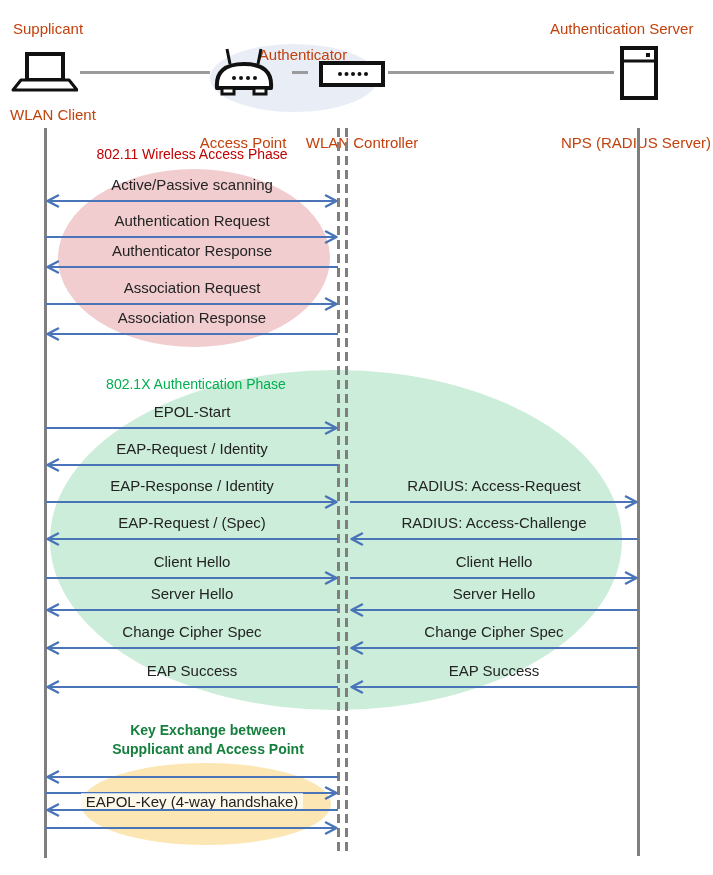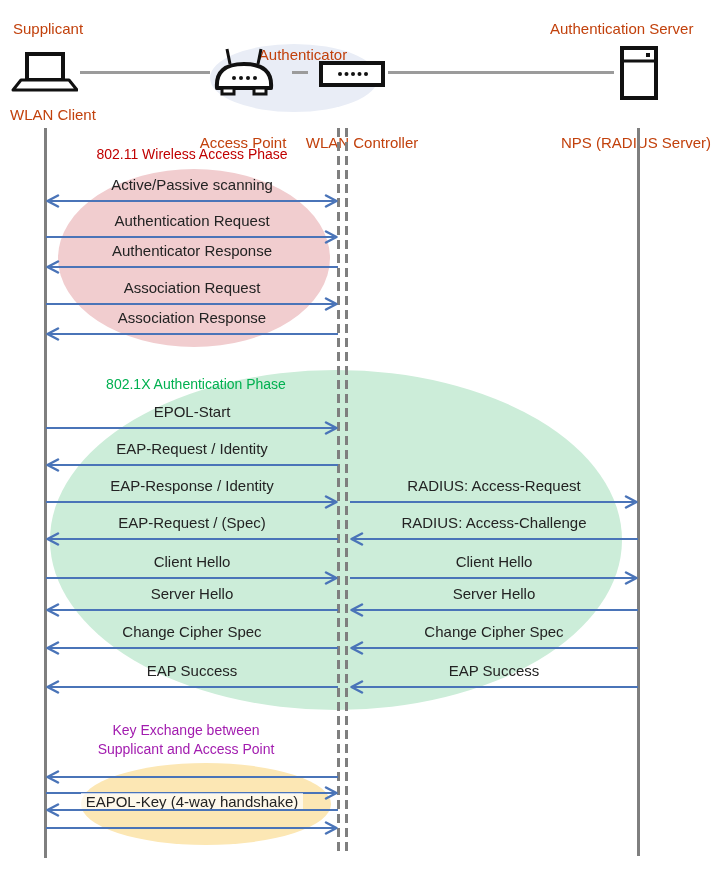--- a/index.html
+++ b/index.html
@@ -83,21 +83,21 @@
   <div class="abs device-label centered" style="left:302px;top:107px;width:120px;">WLAN Controller</div>
   <div class="abs device-label centered" style="left:556px;top:107px;width:160px;">NPS (RADIUS Server)</div>
 
   <div class="abs lifeline-solid" style="left:44px;top:128px;height:730px;"></div>
   <div class="abs lifeline-dashed" style="left:337px;top:128px;height:723px;"></div>
   <div class="abs lifeline-dashed" style="left:345px;top:128px;height:723px;"></div>
   <div class="abs lifeline-solid" style="left:637px;top:128px;height:728px;"></div>
 
   <div class="abs phase-title" style="left: 46px; top: 146px; width: 292px; color: rgb(192, 0, 0);">802.11 Wireless Access Phase</div>
   <div class="abs phase-title" style="left: 50px; top: 376px; width: 292px; color: rgb(0, 176, 80);">802.1X Authentication Phase</div>
-  <div class="abs phase-title" style="left: 40px; top: 721px; width: 292px; line-height: 19px; color: #a21caf;">
+  <div class="abs phase-title" style="left: 62px; top: 721px; width: 292px; line-height: 19px; color: #15803d; font-weight: bold;">
     <div>Key Exchange between</div>
     <div>Supplicant and Access Point</div>
   </div>
 
   <div id="messages-layer" class="abs" style="left:0;top:0;width:583px;height:875px;">
       <div class="msg-label abs" style="left: 46px; width: 292px; top: 175px;"><span>Active/Passive scanning</span></div>
       <svg width="292" height="14" style="position: absolute; left: 46px; top: 194px;">
         <line x1="4" x2="288" y1="7" y2="7" stroke="#4A74B8" stroke-width="2"></line>
         <polyline points="280,1.5 290.5,7 280,12.5" fill="none" stroke="#4A74B8" stroke-width="2.5" stroke-linecap="round" stroke-linejoin="round"></polyline>
         <polyline points="12,1.5 1.5,7 12,12.5" fill="none" stroke="#4A74B8" stroke-width="2.5" stroke-linecap="round" stroke-linejoin="round"></polyline>

